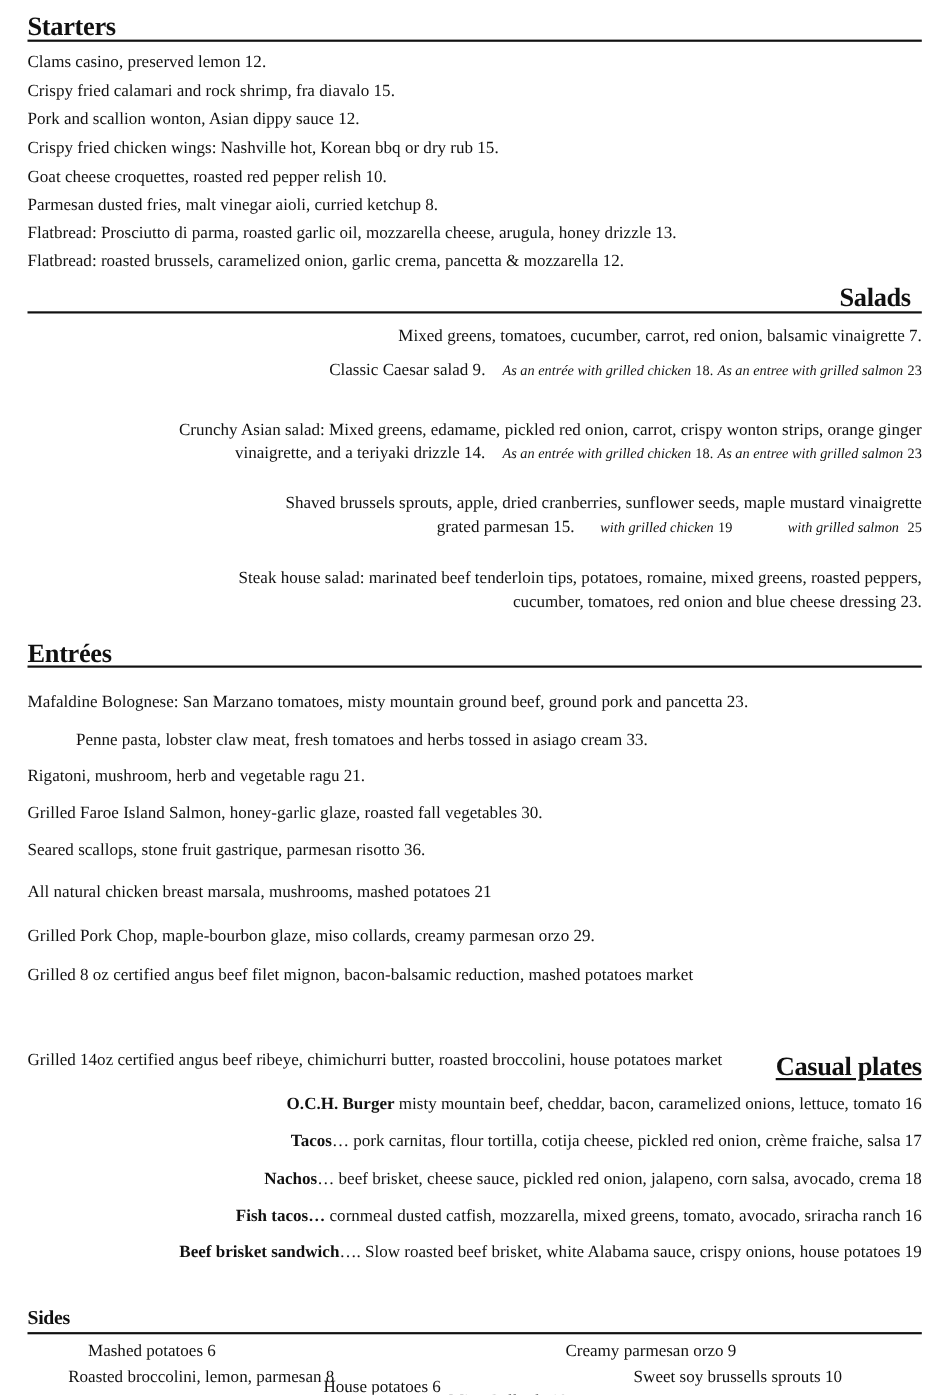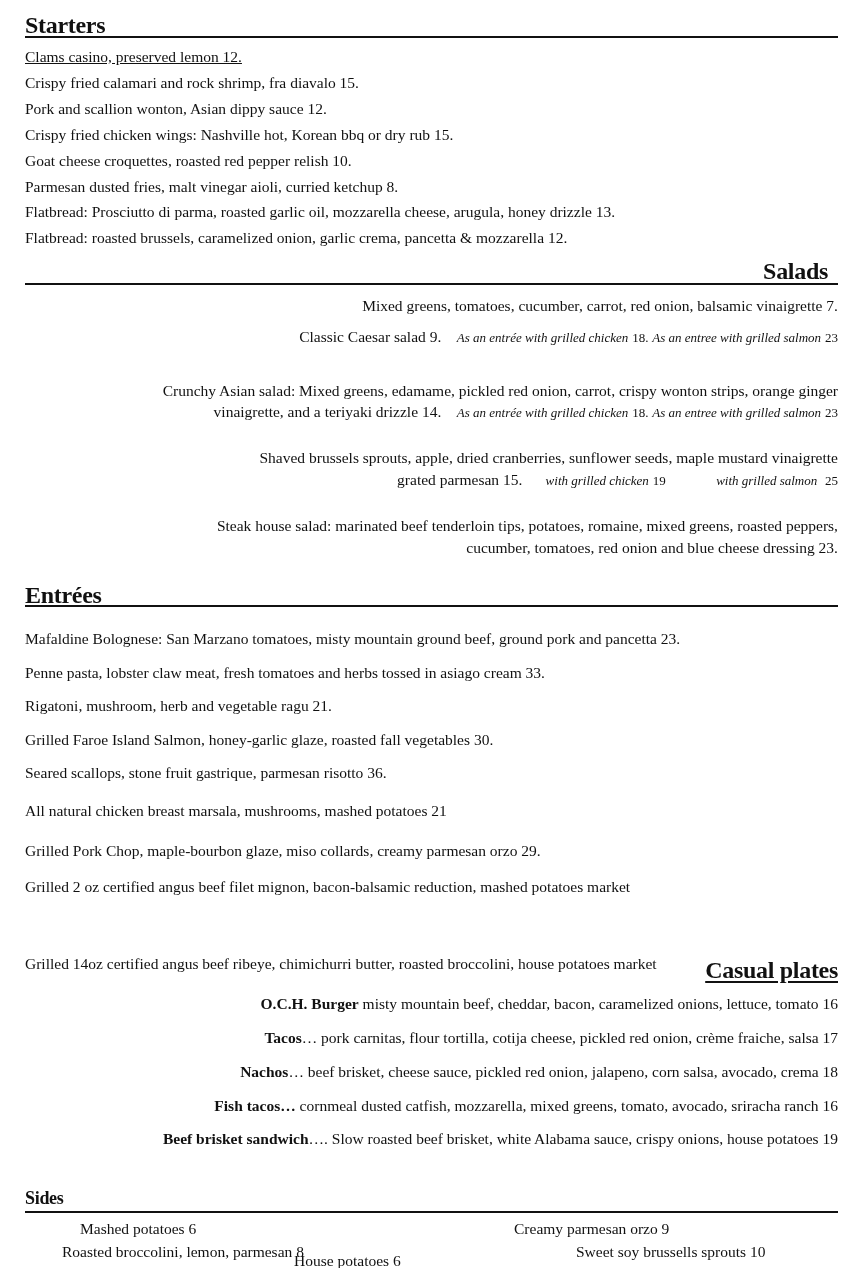--- a/index.html
+++ b/index.html
@@ -16,21 +16,21 @@
   .b { font-weight: bold; }
   .r { right: 12px; text-align: right; }
   .l { left: 25px; }
   .ul { text-decoration: underline; text-decoration-thickness: 2px; text-underline-offset: 3px; }
 </style>
 </head>
 <body>
 
 <div class="abs h l" style="top:12px;">Starters</div>
 <div class="rule" style="top:36px;"></div>
-<div class="abs t l" style="top:48px;text-decoration:underline;">Clams casino, preserved lemon   12.</div>
+<div class="abs t l" style="top:48px;">Clams casino, preserved lemon   12.</div>
 <div class="abs t l" style="top:74px;">Crispy fried calamari and rock shrimp, fra diavalo  15.</div>
 <div class="abs t l" style="top:100px;">Pork and scallion wonton, Asian dippy sauce 12.</div>
 <div class="abs t l" style="top:126px;">Crispy fried chicken wings:  Nashville hot, Korean bbq or dry rub   15.</div>
 <div class="abs t l" style="top:152px;">Goat cheese croquettes, roasted red pepper  relish   10.</div>
 <div class="abs t l" style="top:178px;">Parmesan dusted fries, malt vinegar aioli, curried ketchup   8.</div>
 <div class="abs t l" style="top:203px;">Flatbread: Prosciutto di parma, roasted garlic oil, mozzarella cheese, arugula, honey drizzle   13.</div>
 <div class="abs t l" style="top:229px;">Flatbread: roasted brussels, caramelized onion, garlic crema, pancetta &amp; mozzarella 12.</div>
 
 <div class="abs h" style="top:258px; right:22px;">Salads</div>
 <div class="rule" style="top:283px;"></div>
@@ -61,27 +61,27 @@
   <span class="it">with grilled salmon</span>&nbsp;
   <span class="it" style="font-style:normal">25</span>
 </div>
 
 <div class="abs t r" style="top:517px;">Steak house salad:  marinated beef tenderloin tips, potatoes, romaine, mixed greens, roasted peppers,</div>
 <div class="abs t r" style="top:539px;text-align:center;">cucumber, tomatoes, red onion and blue cheese dressing    23.</div>
 
 <div class="abs h l" style="top:582px;">Entrées</div>
 <div class="rule" style="top:605px;"></div>
 <div class="abs t l" style="top:630px;">Mafaldine Bolognese: San Marzano tomatoes, misty mountain ground beef, ground pork and pancetta   23.</div>
-<div class="abs t l" style="top:664px;">Penne pasta, lobster claw meat, fresh tomatoes and herbs tossed in asiago cream   33.</div>
+<div class="abs t l" style="top:664px;margin-left:44px;">Penne pasta, lobster claw meat, fresh tomatoes and herbs tossed in asiago cream   33.</div>
 <div class="abs t l" style="top:697px;">Rigatoni, mushroom, herb and vegetable ragu    21.</div>
 <div class="abs t l" style="top:731px;">Grilled Faroe Island Salmon, honey-garlic glaze, roasted fall vegetables 30.</div>
 <div class="abs t l" style="top:764px;">Seared scallops, stone fruit gastrique,  parmesan risotto  36.</div>
 <div class="abs t l" style="top:802px;">All natural chicken breast marsala, mushrooms, mashed potatoes   21</div>
 <div class="abs t l" style="top:842px;">Grilled Pork Chop, maple-bourbon glaze, miso collards, creamy parmesan orzo  29.</div>
-<div class="abs t l" style="top:878px;">Grilled 2 oz certified angus beef filet mignon, bacon-balsamic reduction, mashed potatoes   market</div>
+<div class="abs t l" style="top:878px;">Grilled 8 oz certified angus beef filet mignon, bacon-balsamic reduction, mashed potatoes   market</div>
 <div class="abs t l" style="top:916px;margin-top:39px;">Grilled 14oz certified angus beef ribeye, chimichurri butter, roasted broccolini, house potatoes    market</div>
 
 <div class="abs h ul" style="top:957px; right:12px;">Casual plates</div>
 <div class="abs t r" style="top:995px;"><span class="b">O.C.H. Burger</span><span> misty mountain beef, cheddar, bacon, caramelized onions, lettuce, tomato   16</span></div>
 <div class="abs t r" style="top:1029px;text-align:center;"><span class="b">Tacos</span><span>… pork carnitas, flour tortilla, cotija cheese, pickled red onion, crème fraiche, salsa   17</span></div>
 <div class="abs t r" style="top:1063px;"><span class="b">Nachos</span><span>… beef brisket, cheese sauce, pickled red onion, jalapeno, corn salsa, avocado, crema   18</span></div>
 <div class="abs t r" style="top:1097px;"><span class="b">Fish tacos…</span><span> cornmeal dusted catfish, mozzarella, mixed greens, tomato, avocado, sriracha ranch   16</span></div>
 <div class="abs t r" style="top:1130px;"><span class="b">Beef brisket sandwich</span><span>…. Slow roasted beef brisket, white Alabama sauce, crispy onions, house potatoes   19</span></div>
 
 <div class="abs h l" style="top:1185px; font-size:18px;">Sides</div>

